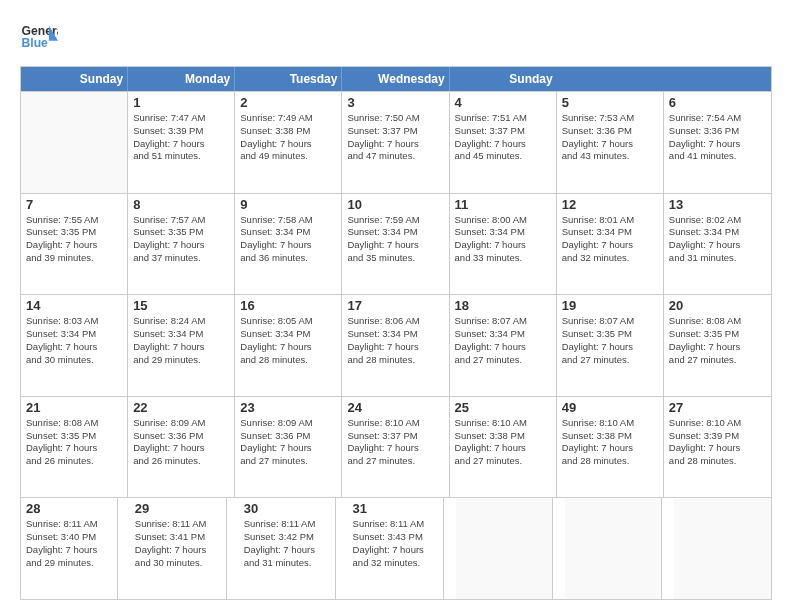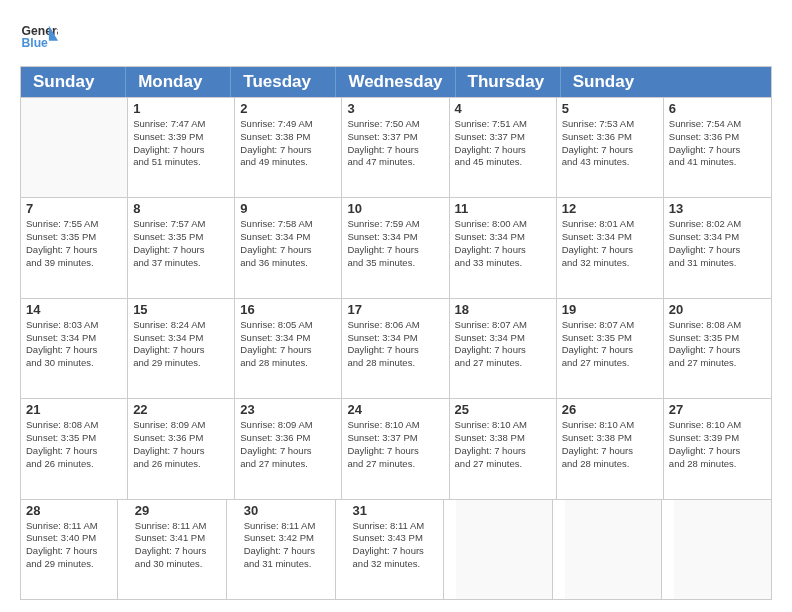--- a/index.html
+++ b/index.html
@@ -50,24 +50,24 @@
       flex-direction: column;
     }
     .cal-header {
       display: grid;
       grid-template-columns: repeat(7, 1fr);
       background: #4a7fc1;
       border: 1px solid #ccc;
     }
     .cal-header-cell {
       color: #fff;
-      font-size: 17px;
+      font-size: 12px;
       font-weight: bold;
-      padding: 5px 12px;
-      text-align: left;
+      padding: 5px 4px;
+      text-align: right;
       border-right: 1px solid #6a9fd1;
     }
     .cal-header-cell:last-child { border-right: none; }
     .cal-body {
       display: flex;
       flex-direction: column;
       flex: 1;
       border-left: 1px solid #ccc;
       border-right: 1px solid #ccc;
       border-bottom: 1px solid #ccc;
@@ -118,21 +118,20 @@
       <div class="location"></div>
     </div>
   </div>
 
   <div class="calendar">
     <div class="cal-header">
     <div class="cal-header-cell">Sunday</div>
         <div class="cal-header-cell">Monday</div>
         <div class="cal-header-cell">Tuesday</div>
         <div class="cal-header-cell">Wednesday</div>
-        <div class="cal-header-cell">Thursday</div>
         <div class="cal-header-cell">Sunday</div>
       </div>
     <div class="cal-body">
     <div class="cal-row">
           <div class="cal-cell empty"></div>
           <div class="cal-cell">
             <div class="day-num">1</div>
             <div class="cell-line">Sunrise: 7:47 AM</div>
             <div class="cell-line">Sunset: 3:39 PM</div>
             <div class="cell-line">Daylight: 7 hours</div>
@@ -306,21 +305,21 @@
             <div class="cell-line">and 27 minutes.</div>
           </div>
           <div class="cal-cell">
             <div class="day-num">25</div>
             <div class="cell-line">Sunrise: 8:10 AM</div>
             <div class="cell-line">Sunset: 3:38 PM</div>
             <div class="cell-line">Daylight: 7 hours</div>
             <div class="cell-line">and 27 minutes.</div>
           </div>
           <div class="cal-cell">
-            <div class="day-num">26</div>
+            <div class="day-num">49</div>
             <div class="cell-line">Sunrise: 8:10 AM</div>
             <div class="cell-line">Sunset: 3:38 PM</div>
             <div class="cell-line">Daylight: 7 hours</div>
             <div class="cell-line">and 28 minutes.</div>
           </div>
           <div class="cal-cell">
             <div class="day-num">27</div>
             <div class="cell-line">Sunrise: 8:10 AM</div>
             <div class="cell-line">Sunset: 3:39 PM</div>
             <div class="cell-line">Daylight: 7 hours</div>

